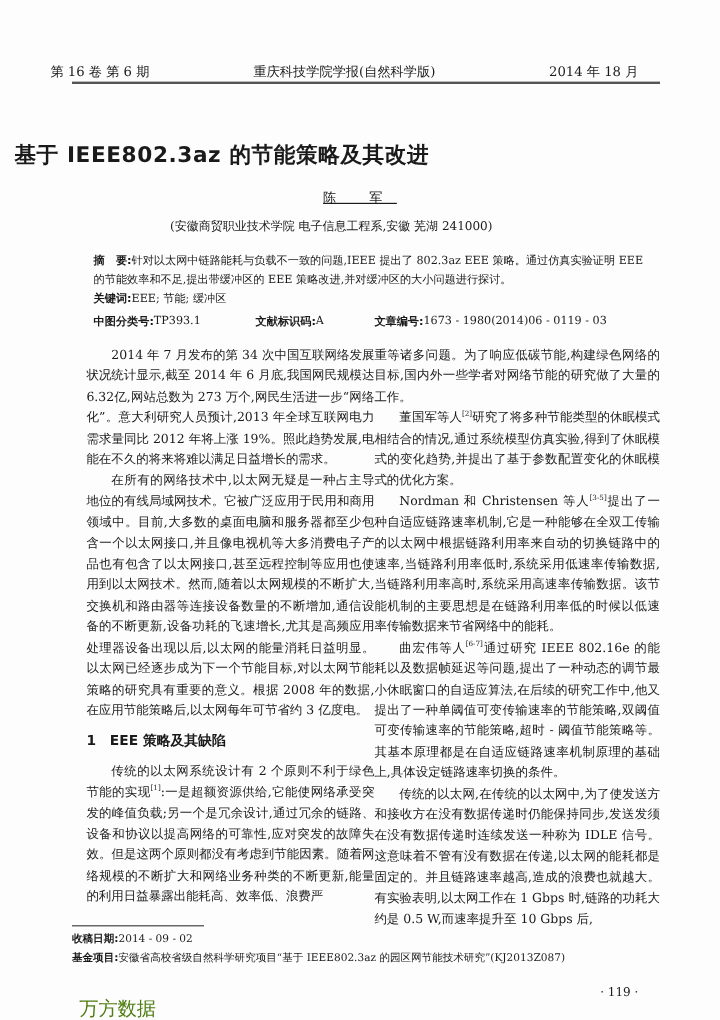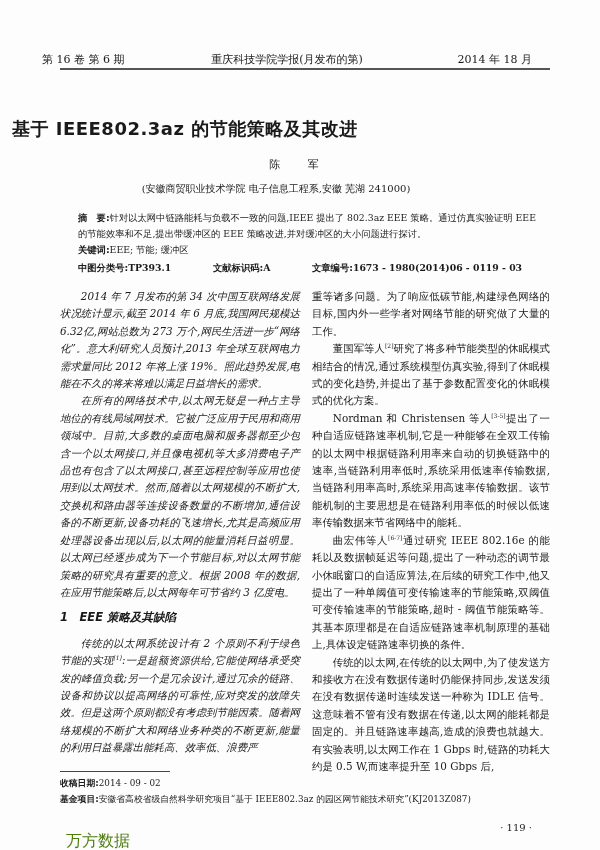--- a/index.html
+++ b/index.html
@@ -6,47 +6,47 @@
   body { width: 600px; height: 850px; position: relative; overflow: hidden;
          font-family: "DejaVu Serif", "Liberation Serif", serif; color: #1a1a1a; }
   .abs { position: absolute; }
   .running-head { left: 42px; top: 52px; width: 490px; height: 16px; font-size: 11px; }
   .running-head .l { position: absolute; left: 0; top: 0; }
   .running-head .c { position: absolute; left: 0; width: 100%; text-align: center; top: 0; }
   .running-head .r { position: absolute; right: 0; top: 0; }
   .rule { left: 60px; top: 68px; width: 490px; height: 2px; background: #555; }
   .title { left: 12px; width: 600px; top: 117px; text-align: left; font-size: 18px; font-weight: bold;
            font-family: "DejaVu Sans", "Liberation Sans", sans-serif; letter-spacing: 0.5px; }
-  .author { left: 0; width: 600px; top: 157px; text-align: center; font-size: 11px; letter-spacing: 12px; }
+  .author { left: 0; width: 600px; top: 157px; text-align: center; font-size: 11px; letter-spacing: 12px; text-decoration: underline; }
   .affil { left: 0; width: 552px; top: 182px; text-align: center; font-size: 10px; }
   .abstract { left: 78px; top: 210px; width: 460px; font-size: 9.3px; line-height: 16px; }
   .abstract b { font-family: "DejaVu Sans", "Liberation Sans", sans-serif; }
   .meta-row { left: 78px; top: 262px; width: 460px; font-size: 9.3px; height: 14px; }
-  .meta-row span { position: absolute; top: 0; white-space: nowrap; font-weight: bold; }
+  .meta-row span { position: absolute; top: 0; white-space: nowrap; }
   .meta-row b { font-family: "DejaVu Sans", "Liberation Sans", sans-serif; }
   .col { top: 288px; width: 240px; font-size: 10.4px; line-height: 17.4px; text-align: justify; }
   .col p { margin: 0; text-indent: 2em; }
   .col p.noindent { text-indent: 0; }
-  .col-left { left: 60px; font-style: italic; }
+  .col-left { left: 72px; }
   .col-right { left: 312px; width: 238px; }
   .section-heading { font-family: "DejaVu Sans", "Liberation Sans", sans-serif; font-weight: bold;
                      font-size: 11.5px; margin: 8px 0 8px 0 !important; text-indent: 0 !important; }
   sup { font-size: 6px; vertical-align: super; line-height: 0; }
   .foot-rule { left: 60px; top: 771px; width: 110px; height: 1px; background: #444; }
   .footnotes { left: 60px; top: 775px; width: 490px; font-size: 8.8px; line-height: 16px; }
   .footnotes b { font-family: "DejaVu Sans", "Liberation Sans", sans-serif; }
   .page-num { right: 68px; top: 822px; font-size: 10px; }
   .watermark { left: 66px; top: 831px; font-size: 16px; color: #4d7c0f; }
 </style>
 </head>
 <body>
 
 <div class="abs running-head">
   <span class="l">第 16 卷 第 6 期</span>
-  <span class="c">重庆科技学院学报(月发布的第)</span>
+  <span class="c">重庆科技学院学报(自然科学版)</span>
   <span class="r">2014 年 18 月</span>
 </div>
 <div class="abs rule"></div>
 
 <div class="abs title">基于 IEEE802.3az 的节能策略及其改进</div>
 <div class="abs author">陈 军</div>
 <div class="abs affil">(安徽商贸职业技术学院 电子信息工程系,安徽 芜湖 241000)</div>
 
 <div class="abs abstract">
   <div><b>摘　要:</b><span>针对以太网中链路能耗与负载不一致的问题,IEEE 提出了 802.3az EEE 策略。通过仿真实验证明 EEE 的节能效率和不足,提出带缓冲区的 EEE 策略改进,并对缓冲区的大小问题进行探讨。</span></div>

